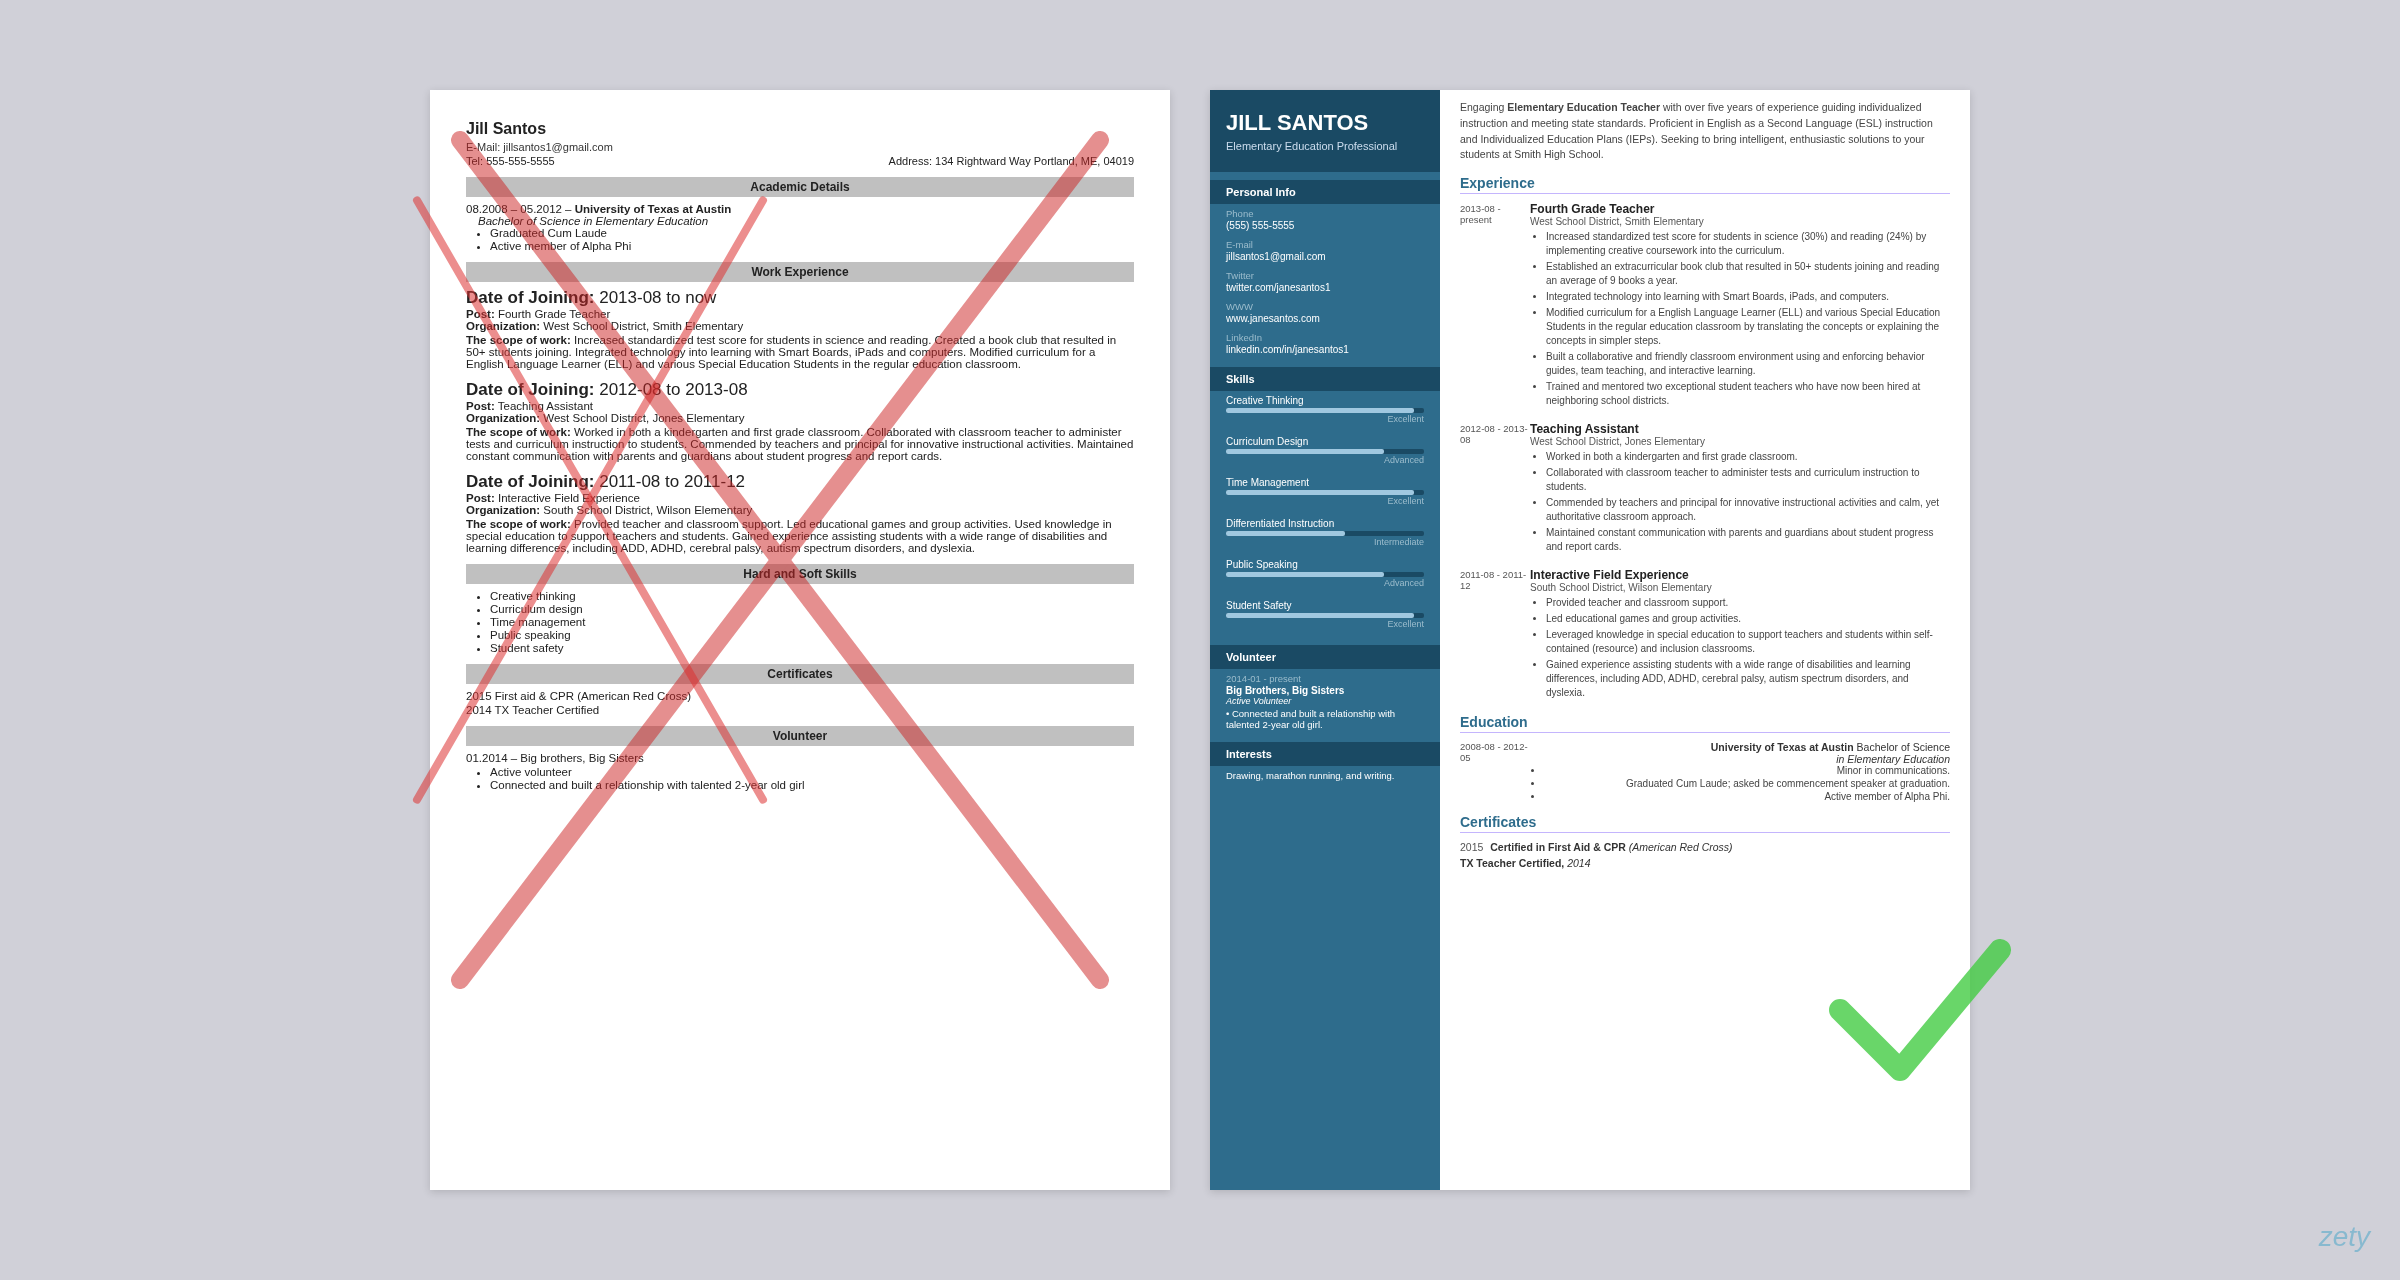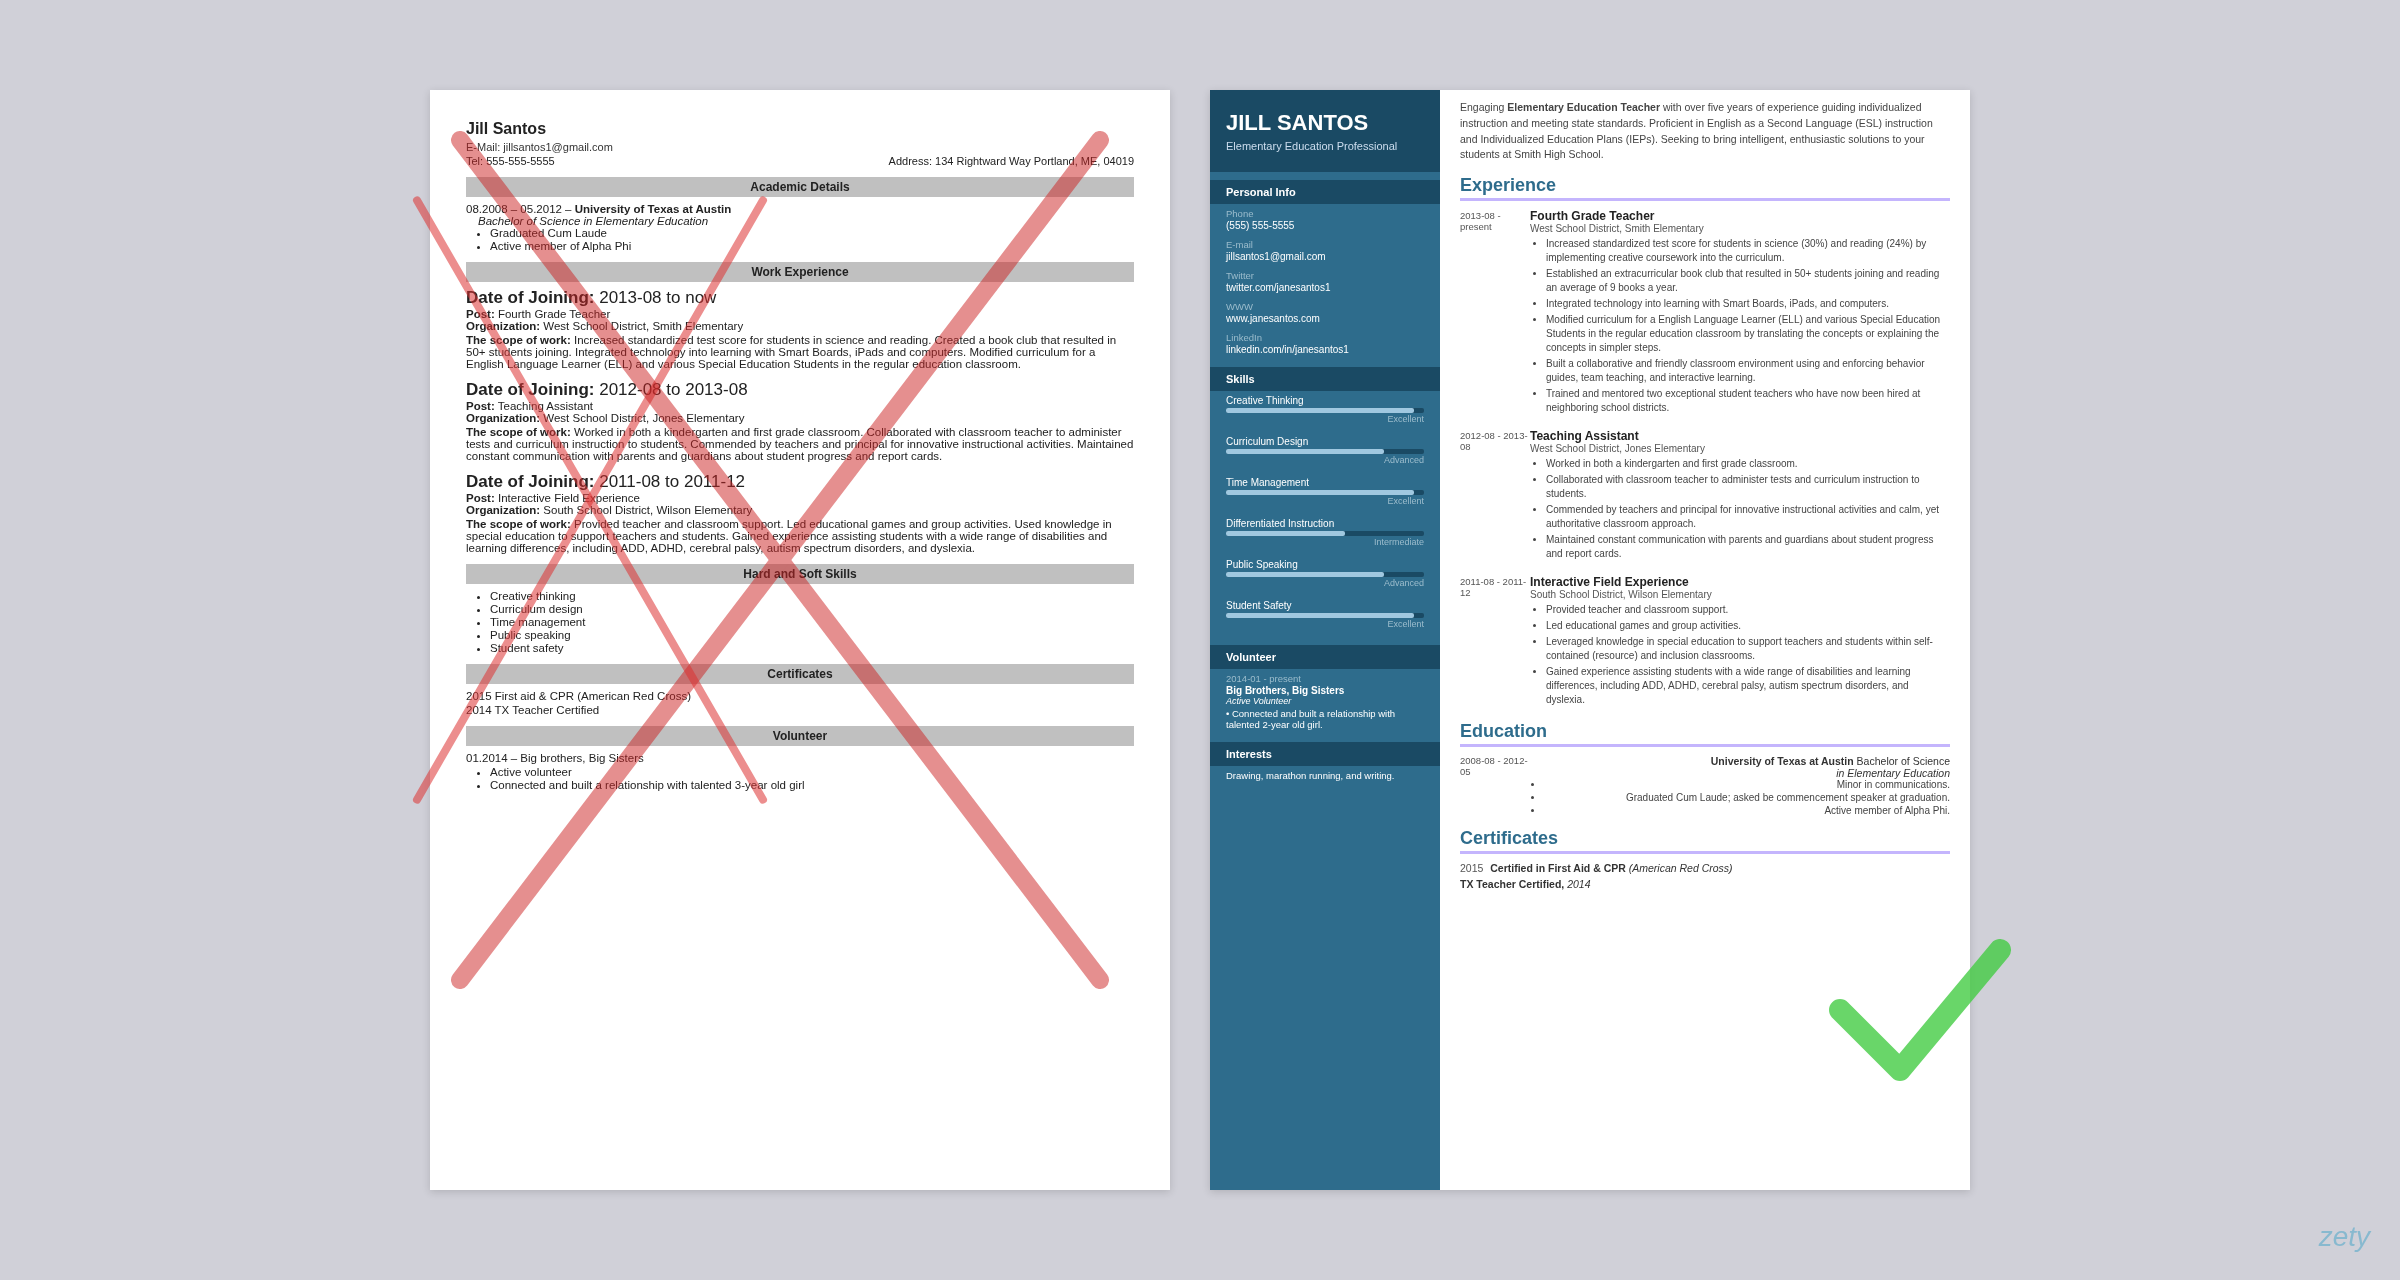--- a/index.html
+++ b/index.html
@@ -184,24 +184,24 @@
     .main-header-summary {
       font-size: 10.5px;
       color: #444;
       margin-bottom: 12px;
       line-height: 1.5;
     }
     .main-header-summary strong {
       font-weight: bold;
     }
     .main-section-title {
-      font-size: 18px;
+      font-size: 14px;
       color: #2e6c8c;
       font-weight: bold;
-      border-bottom: 3px solid #c4b5fd;
+      border-bottom: 1px solid #c4b5fd;
       padding-bottom: 2px;
       margin-bottom: 8px;
       margin-top: 8px;
     }
     .exp-entry {
       display: flex;
       margin-bottom: 12px;
     }
     .exp-date {
       width: 70px;
@@ -337,21 +337,21 @@
     </ul>
 
     <div class="section-header">Certificates</div>
     <div style="font-size:11.5px;margin-bottom:2px;">2015 First aid &amp; CPR (American Red Cross)</div>
     <div style="font-size:11.5px;margin-bottom:2px;">2014 TX Teacher Certified</div>
 
     <div class="section-header">Volunteer</div>
     <div style="font-size:11.5px;margin-bottom:2px;">01.2014 – Big brothers, Big Sisters</div>
     <ul>
       <li>Active volunteer</li>
-      <li>Connected and built a relationship with talented 3-year old girl</li>
+      <li>Connected and built a relationship with talented 2-year old girl</li>
     </ul>
   </div>
 
   <div class="resume-right">
 
     <div class="green-check">
       <svg width="200" height="200" style="position:absolute;right:-30px;bottom:0;opacity:0.8;">
         <polyline points="20,100 80,160 180,40" stroke="#44cc44" stroke-width="22" fill="none" stroke-linecap="round" stroke-linejoin="round"></polyline>
       </svg>
     </div>

